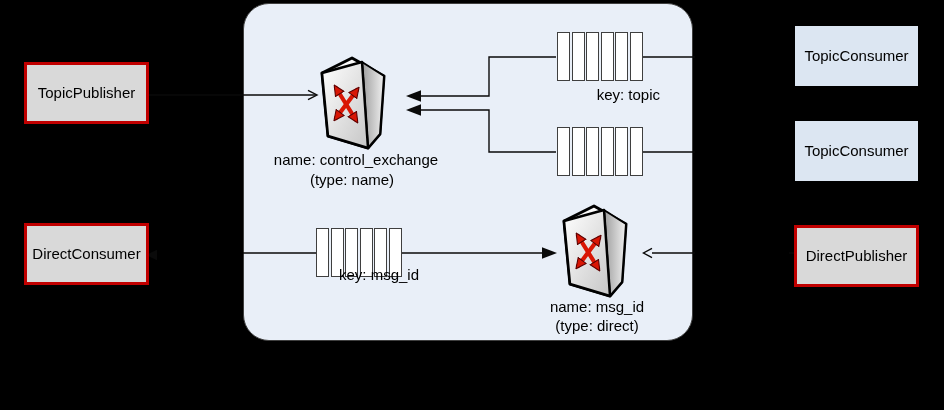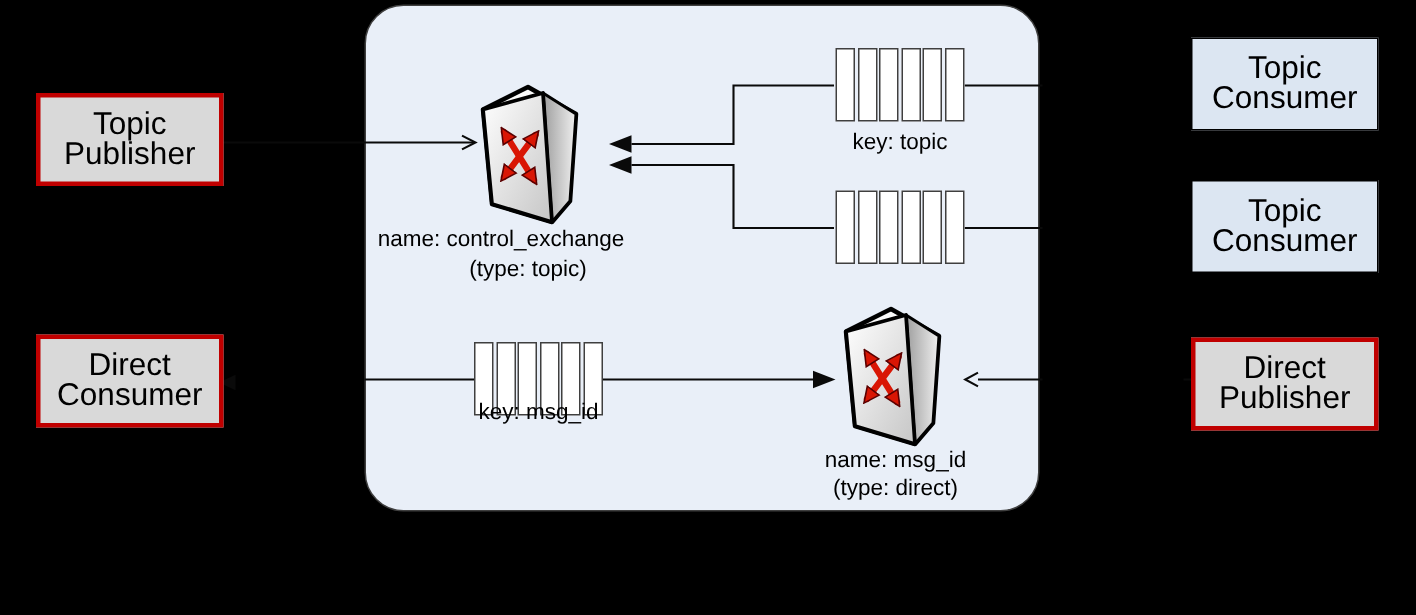--- a/index.html
+++ b/index.html
@@ -2,29 +2,29 @@
 <html><head>
 <meta charset="utf-8">
 <style>
   html,body{margin:0;padding:0;background:#000;}
   .canvas{position:relative;width:944px;height:410px;background:#000;overflow:hidden;
           font-family:"Liberation Sans",sans-serif;color:#000;}
   .broker{position:absolute;left:243px;top:3px;width:450px;height:338px;
           background:#e9eff8;border:1.5px solid #3f3f3f;border-radius:26px;box-sizing:border-box;z-index:1;}
   .wires{position:absolute;left:0;top:0;width:944px;height:410px;z-index:2;}
   .ebox{position:absolute;width:125px;height:62px;box-sizing:border-box;display:flex;
-        flex-direction:column;align-items:center;justify-content:center;
-        font-size:21px;line-height:20px;text-align:center;z-index:3;}
+        flex-direction:row;align-items:center;justify-content:center;
+        font-size:15px;line-height:20px;text-align:center;z-index:3;}
   .ebox.red{background:#d9d9d9;border:3px solid #c00000;}
   .ebox.blue{background:#dce6f2;border:1px solid #000;}
   .q{position:absolute;display:flex;gap:1.5px;z-index:3;width:86px;height:49px;}
   .qcell{flex:1;background:#fff;border:1.4px solid #3f3f3f;box-sizing:border-box;}
   .lbl{position:absolute;font-size:15px;line-height:19px;text-align:center;z-index:3;white-space:nowrap;}
   .lbl.c{width:180px;}
-  .lbl.qk{width:120px;}
+  .lbl.qk{width:120px;text-align:right;}
   .xicon{position:absolute;width:76px;height:94px;z-index:3;}
 </style>
 </head>
 <body>
 
 <div class="canvas">
 
   <div class="broker"></div>
 
   <svg width="0" height="0" style="position:absolute">
@@ -113,22 +113,22 @@
 
   <svg class="xicon" style="left:316px;top:56px" viewBox="0 0 76 94">
     <polygon points="6,17 36,2 68,20 64,78 52,92 12,80" fill="#fafafa" stroke="#000" stroke-width="3" stroke-linejoin="round"></polygon>
     <polygon points="46,6 68,20 64,78 52,92" fill="url(#gSide)" stroke="#000" stroke-width="2" stroke-linejoin="round"></polygon>
     <polygon points="6,17 46,6 52,92 12,80" fill="url(#gFront)" stroke="#000" stroke-width="2.5" stroke-linejoin="round"></polygon>
     <g stroke="#d91604" stroke-width="4.2" stroke-linecap="round">
       <path d="M20,32 L40,64" marker-start="url(#rah)" marker-end="url(#rah)"></path>
       <path d="M41,34 L20,62" marker-start="url(#rah)" marker-end="url(#rah)"></path>
     </g>
   </svg>
-  <div class="lbl c" style="left:244px;top:150px">name: control_exchange</div>
-  <div class="lbl c" style="left:262px;top:170px">(type: topic)</div>
+  <div class="lbl c" style="left:266px;top:150px">name: control_exchange</div>
+  <div class="lbl c" style="left:262px;top:170px">(type: name)</div>
 
   <svg class="xicon" style="left:558px;top:204px" viewBox="0 0 76 94">
     <polygon points="6,17 36,2 68,20 64,78 52,92 12,80" fill="#fafafa" stroke="#000" stroke-width="3" stroke-linejoin="round"></polygon>
     <polygon points="46,6 68,20 64,78 52,92" fill="url(#gSide)" stroke="#000" stroke-width="2" stroke-linejoin="round"></polygon>
     <polygon points="6,17 46,6 52,92 12,80" fill="url(#gFront)" stroke="#000" stroke-width="2.5" stroke-linejoin="round"></polygon>
     <g stroke="#d91604" stroke-width="4.2" stroke-linecap="round">
       <path d="M20,32 L40,64" marker-start="url(#rah)" marker-end="url(#rah)"></path>
       <path d="M41,34 L20,62" marker-start="url(#rah)" marker-end="url(#rah)"></path>
     </g>
   </svg>

